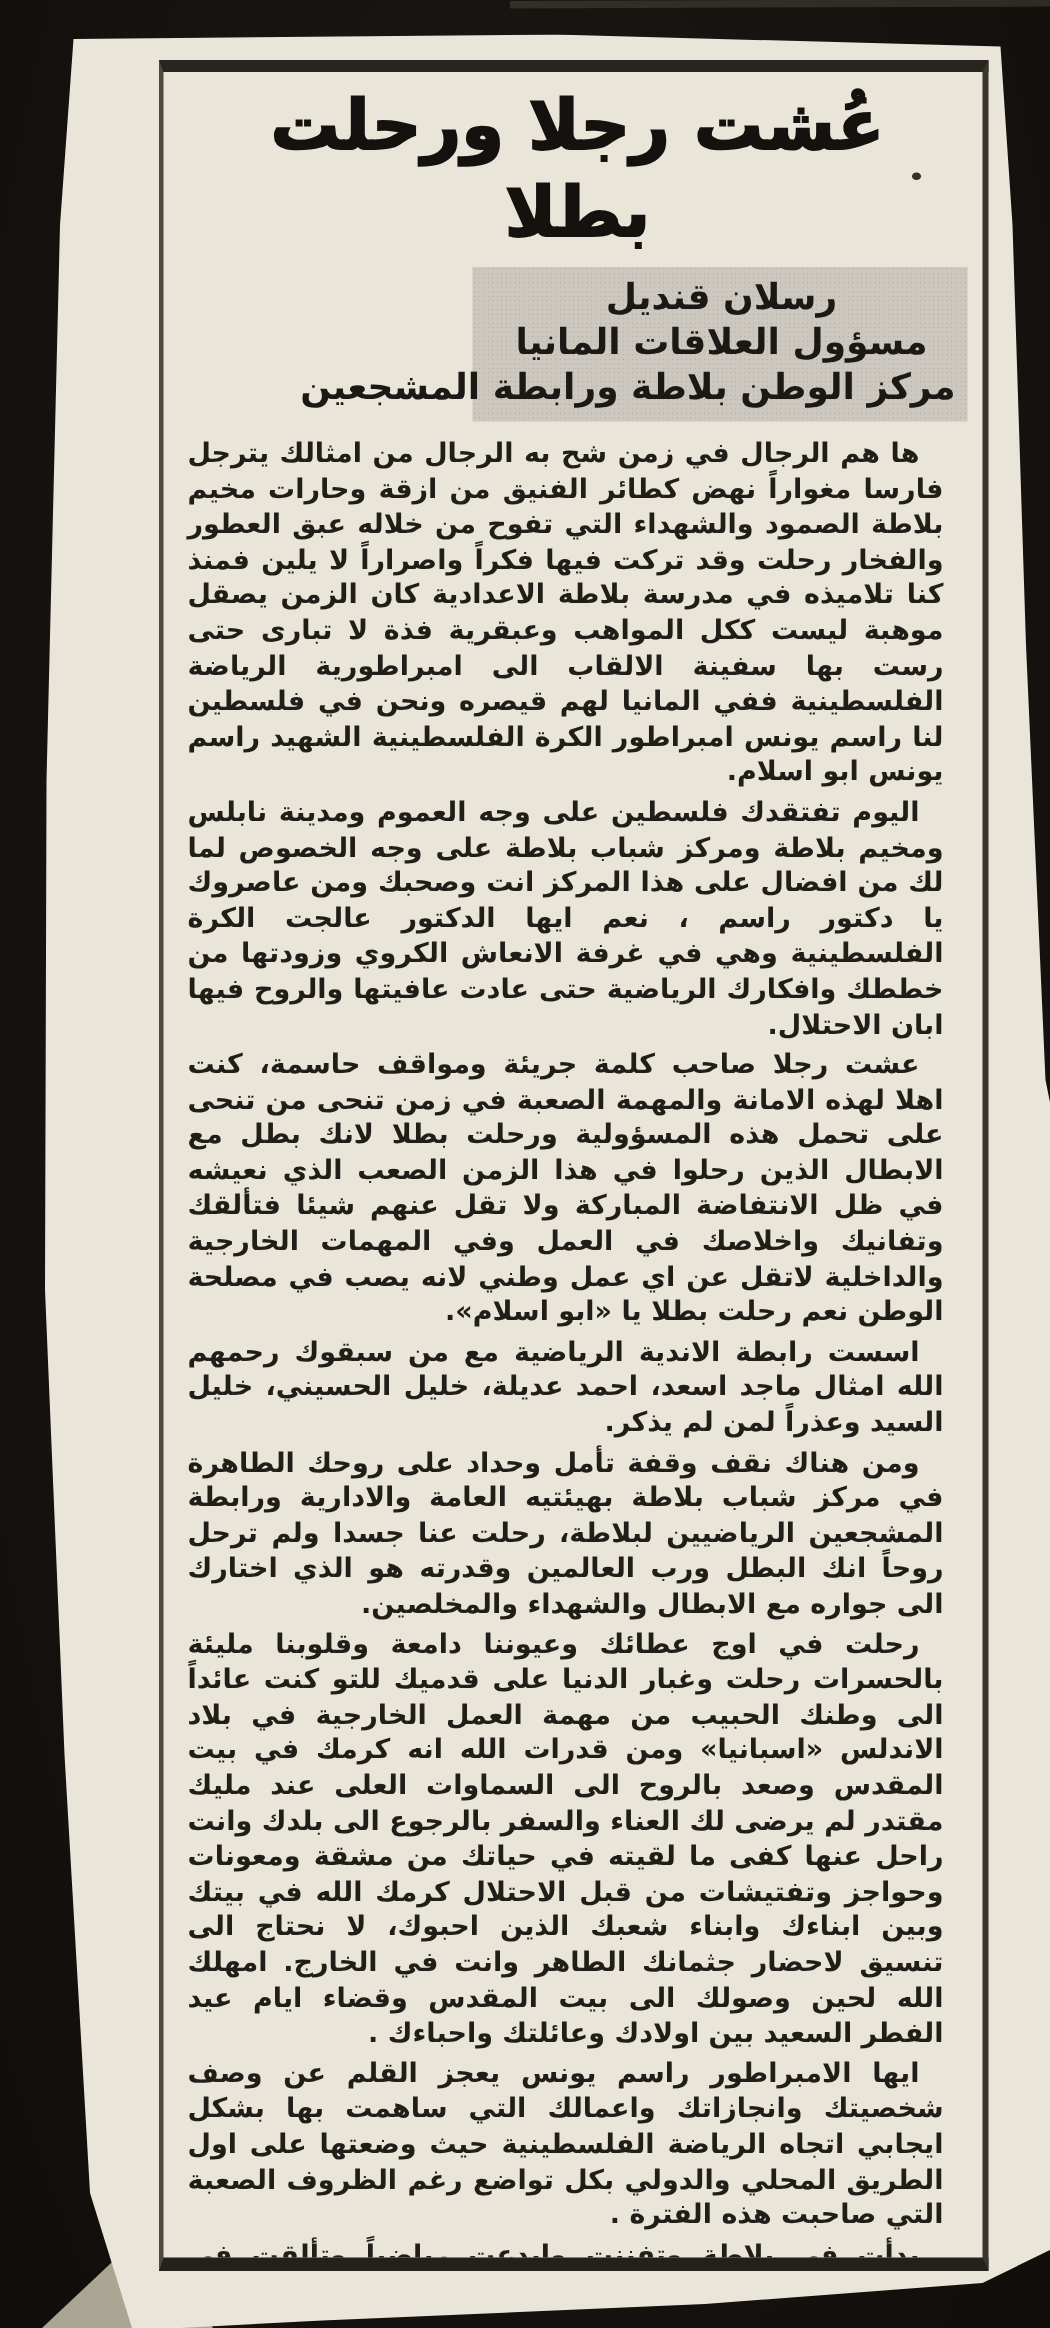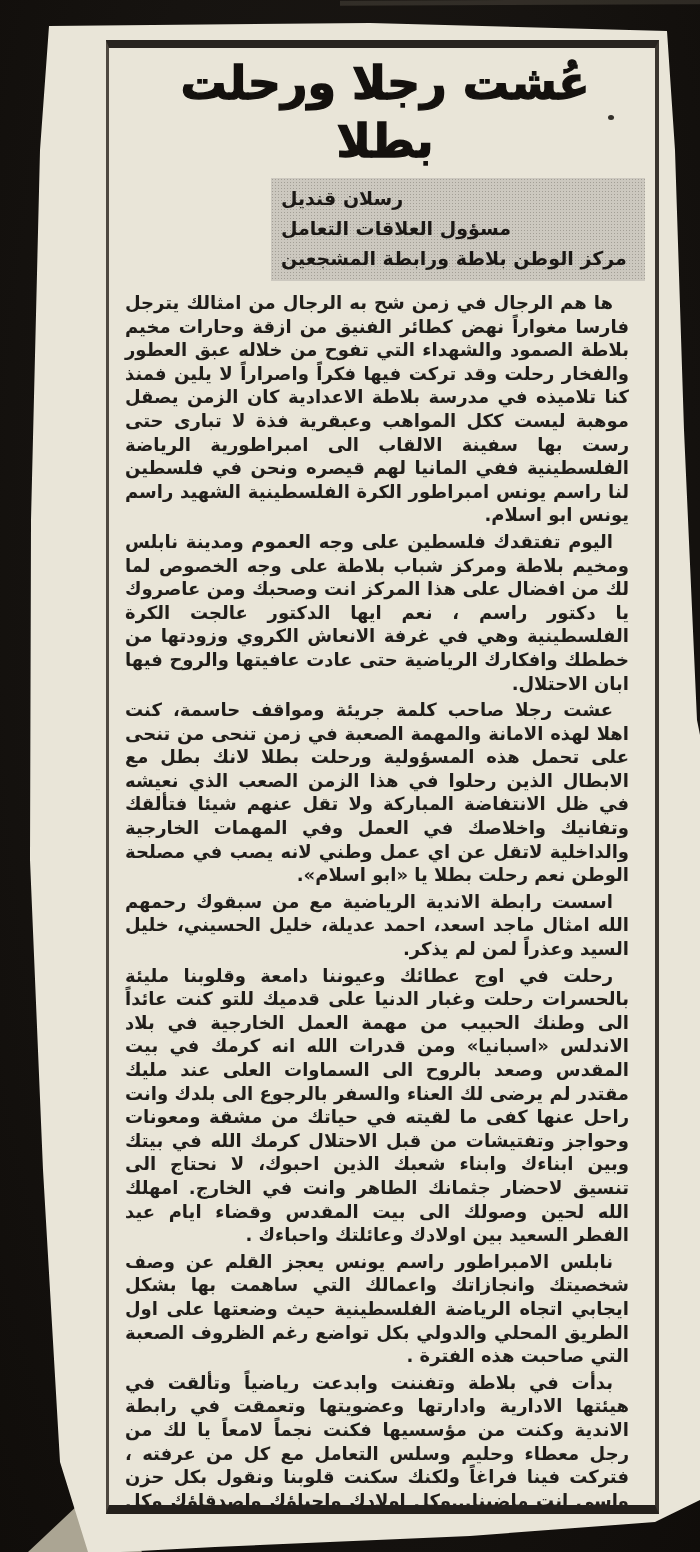--- a/index.html
+++ b/index.html
@@ -79,31 +79,31 @@
     margin: 4px 0 0 0;
     text-align: center;
     font-size: 46px;
     font-weight: bold;
     line-height: 58px;
     color: #14110e;
     -webkit-text-stroke: 1.3px #14110e;
     letter-spacing: -1px;
   }
   .byline {
-    width: 374px;
+    width: 330px;
     margin: 8px auto 0 0;  
     margin-right: 0;
     margin-left: auto;
     box-sizing: border-box;
     padding: 5px 8px 8px 10px;
     background-color: #ccc8bf;
     background-image: radial-gradient(circle, rgba(88, 83, 75, 0.35) 22%, rgba(0,0,0,0) 23%);
     background-size: 3px 3px;
-    text-align: left;
-    font-size: 19px;
+    text-align: center;
+    font-size: 24px;
     font-weight: bold;
     line-height: 30px;
     color: #1b1815;
   }
   .byline div { white-space: nowrap; }
   .body-text {
     margin-top: 10px;
     text-align: justify;
     font-size: 18px;
     font-weight: bold;
@@ -126,31 +126,32 @@
   <div class="paper">
     <div class="speck"></div>
 
     <div class="frame">
       <div class="content">
 
         <h1 class="headline">عُشت رجلا ورحلت بطلا</h1>
 
         <div class="byline">
           <div>رسلان قنديل</div>
-          <div>مسؤول العلاقات التعامل</div>
+          <div>مسؤول العلاقات المانيا</div>
           <div>مركز الوطن بلاطة ورابطة المشجعين</div>
         </div>
 
         <div class="body-text">
           <p>ها هم الرجال في زمن شح به الرجال من امثالك يترجل فارسا مغواراً نهض كطائر الفنيق من ازقة وحارات مخيم بلاطة الصمود والشهداء التي تفوح من خلاله عبق العطور والفخار رحلت وقد تركت فيها فكراً واصراراً لا يلين فمنذ كنا تلاميذه في مدرسة بلاطة الاعدادية كان الزمن يصقل موهبة ليست ككل المواهب وعبقرية فذة لا تبارى حتى رست بها سفينة الالقاب الى امبراطورية الرياضة الفلسطينية ففي المانيا لهم قيصره ونحن في فلسطين لنا راسم يونس امبراطور الكرة الفلسطينية الشهيد راسم يونس ابو اسلام.</p>
           <p>اليوم تفتقدك فلسطين على وجه العموم ومدينة نابلس ومخيم بلاطة ومركز شباب بلاطة على وجه الخصوص لما لك من افضال على هذا المركز انت وصحبك ومن عاصروك يا دكتور راسم ، نعم ايها الدكتور عالجت الكرة الفلسطينية وهي في غرفة الانعاش الكروي وزودتها من خططك وافكارك الرياضية حتى عادت عافيتها والروح فيها ابان الاحتلال.</p>
           <p>عشت رجلا صاحب كلمة جريئة ومواقف حاسمة، كنت اهلا لهذه الامانة والمهمة الصعبة في زمن تنحى من تنحى على تحمل هذه المسؤولية ورحلت بطلا لانك بطل مع الابطال الذين رحلوا في هذا الزمن الصعب الذي نعيشه في ظل الانتفاضة المباركة ولا تقل عنهم شيئا فتألقك وتفانيك واخلاصك في العمل وفي المهمات الخارجية والداخلية لاتقل عن اي عمل وطني لانه يصب في مصلحة الوطن نعم رحلت بطلا يا «ابو اسلام».</p>
           <p>اسست رابطة الاندية الرياضية مع من سبقوك رحمهم الله امثال ماجد اسعد، احمد عديلة، خليل الحسيني، خليل السيد وعذراً لمن لم يذكر.</p>
+          <p>ومن هناك نقف وقفة تأمل وحداد على روحك الطاهرة في مركز شباب بلاطة بهيئتيه العامة والادارية ورابطة المشجعين الرياضيين لبلاطة، رحلت عنا جسدا ولم ترحل روحاً انك البطل ورب العالمين وقدرته هو الذي اختارك الى جواره مع الابطال والشهداء والمخلصين.</p>
           <p>رحلت في اوج عطائك وعيوننا دامعة وقلوبنا مليئة بالحسرات رحلت وغبار الدنيا على قدميك للتو كنت عائداً الى وطنك الحبيب من مهمة العمل الخارجية في بلاد الاندلس «اسبانيا» ومن قدرات الله انه كرمك في بيت المقدس وصعد بالروح الى السماوات العلى عند مليك مقتدر لم يرضى لك العناء والسفر بالرجوع الى بلدك وانت راحل عنها كفى ما لقيته في حياتك من مشقة ومعونات وحواجز وتفتيشات من قبل الاحتلال كرمك الله في بيتك وبين ابناءك وابناء شعبك الذين احبوك، لا نحتاج الى تنسيق لاحضار جثمانك الطاهر وانت في الخارج. امهلك الله لحين وصولك الى بيت المقدس وقضاء ايام عيد الفطر السعيد بين اولادك وعائلتك واحباءك .</p>
-          <p>نابلس الامبراطور راسم يونس يعجز القلم عن وصف شخصيتك وانجازاتك واعمالك التي ساهمت بها بشكل ايجابي اتجاه الرياضة الفلسطينية حيث وضعتها على اول الطريق المحلي والدولي بكل تواضع رغم الظروف الصعبة التي صاحبت هذه الفترة .</p>
+          <p>ايها الامبراطور راسم يونس يعجز القلم عن وصف شخصيتك وانجازاتك واعمالك التي ساهمت بها بشكل ايجابي اتجاه الرياضة الفلسطينية حيث وضعتها على اول الطريق المحلي والدولي بكل تواضع رغم الظروف الصعبة التي صاحبت هذه الفترة .</p>
           <p>بدأت في بلاطة وتفننت وابدعت رياضياً وتألقت في هيئتها الادارية وادارتها وعضويتها وتعمقت في رابطة الاندية وكنت من مؤسسيها فكنت نجماً لامعاً يا لك من رجل معطاء وحليم وسلس التعامل مع كل من عرفته ، فتركت فينا فراغاً ولكنك سكنت قلوبنا ونقول بكل حزن واسى انت ماضينا...وكل اولادك واحباؤك واصدقاؤك وكل مدينة نابلس وفي مقدمتهم مركز شباب بلاطة بهيئته الادارية والعامة والمشجعين...حاضرك يا ابا اسلام.</p>
 
         </div>
 
       </div>
     </div>
   </div>
 </div>
 
 </body></html>

